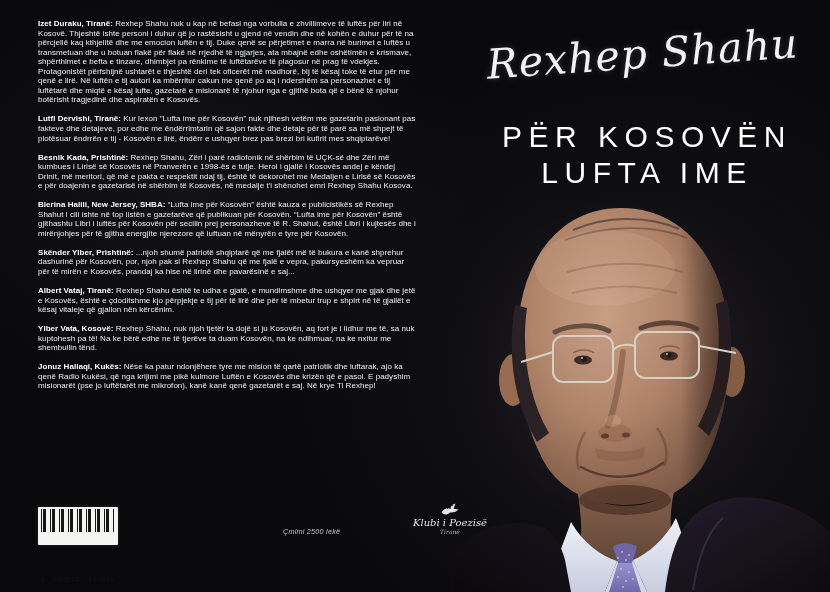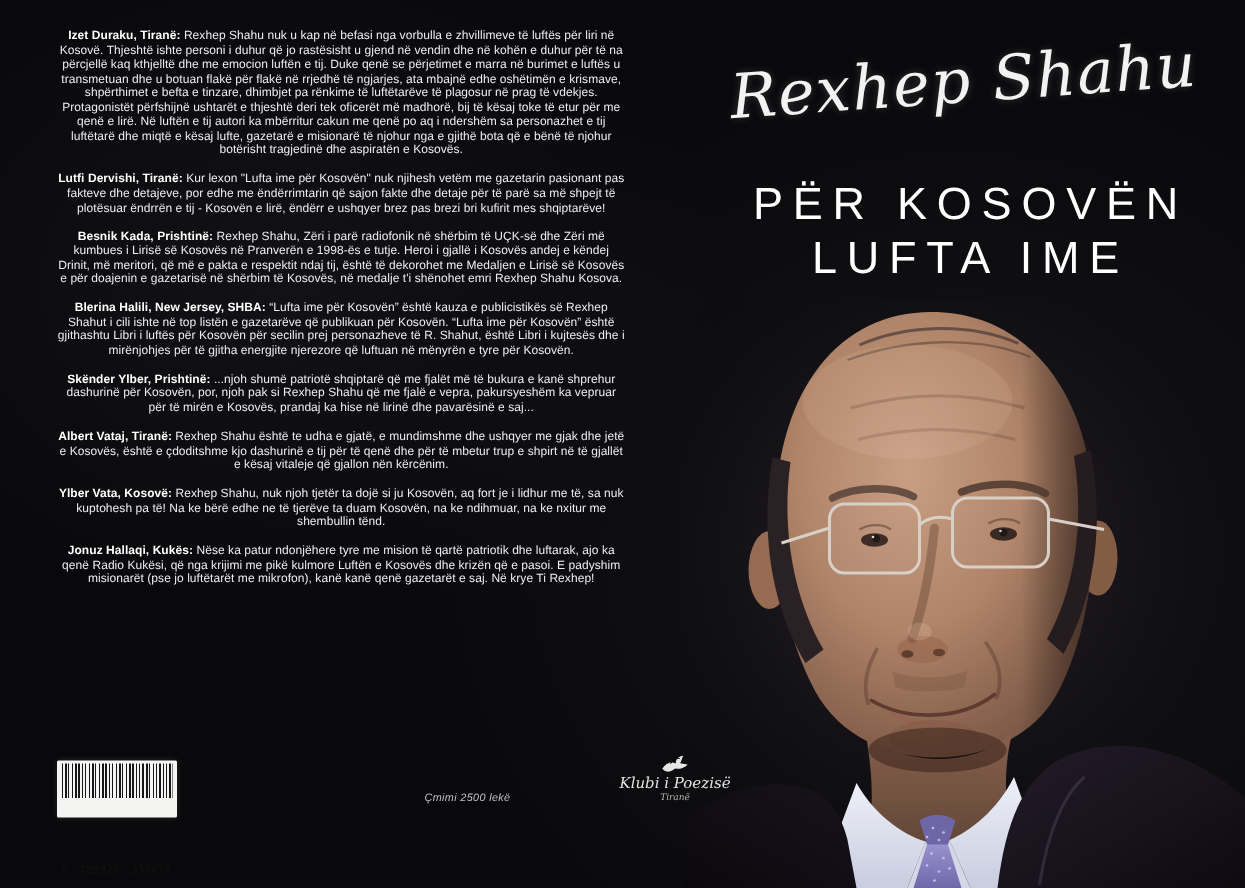--- a/index.html
+++ b/index.html
@@ -9,21 +9,21 @@
       radial-gradient(ellipse 420px 320px at 23% 32%, rgba(40,40,48,0.30), rgba(0,0,0,0) 70%),
       radial-gradient(ellipse 520px 480px at 77% 62%, rgba(34,30,38,0.45), rgba(0,0,0,0) 72%),
       #09090b;
     font-family:"Liberation Sans",sans-serif;
   }
   
   .back-cover{position:absolute;left:0;top:0;width:455px;height:592px;}
   .testimonials{
     position:absolute;left:38px;top:19px;width:379px;
     color:#eceef0;font-size:8px;line-height:9.55px;letter-spacing:0.04px;
-    text-align:center;
+    text-align:left;
   }
   .testimonials p{margin:0 0 9.5px 0;}
   .testimonials b{font-weight:bold;color:#ffffff;}
   .barcode{
     position:absolute;left:38px;top:507px;width:80px;height:38px;box-sizing:border-box;
     background:#f4f4f2;border-radius:1px;padding:2px 3px 0 3px;
     box-shadow:0 0 4px rgba(255,255,255,0.12);
   }
   .barcode-bars{
     height:23px;
@@ -77,21 +77,21 @@
 
 <div class="cover">
 
   <section class="back-cover">
     <div class="testimonials">
       <p><b>Izet Duraku, Tiranë:</b> <span>Rexhep Shahu nuk u kap në befasi nga vorbulla e zhvillimeve të luftës për liri në Kosovë. Thjeshtë ishte personi i duhur që jo rastësisht u gjend në vendin dhe në kohën e duhur për të na përcjellë kaq kthjelltë dhe me emocion luftën e tij. Duke qenë se përjetimet e marra në burimet e luftës u transmetuan dhe u botuan flakë për flakë në rrjedhë të ngjarjes, ata mbajnë edhe oshëtimën e krismave, shpërthimet e befta e tinzare, dhimbjet pa rënkime të luftëtarëve të plagosur në prag të vdekjes. Protagonistët përfshijnë ushtarët e thjeshtë deri tek oficerët më madhorë, bij të kësaj toke të etur për me qenë e lirë. Në luftën e tij autori ka mbërritur cakun me qenë po aq i ndershëm sa personazhet e tij luftëtarë dhe miqtë e kësaj lufte, gazetarë e misionarë të njohur nga e gjithë bota që e bënë të njohur botërisht tragjedinë dhe aspiratën e Kosovës.</span></p>
       <p><b>Lutfi Dervishi, Tiranë:</b> <span>Kur lexon "Lufta ime për Kosovën" nuk njihesh vetëm me gazetarin pasionant pas fakteve dhe detajeve, por edhe me ëndërrimtarin që sajon fakte dhe detaje për të parë sa më shpejt të plotësuar ëndrrën e tij - Kosovën e lirë, ëndërr e ushqyer brez pas brezi bri kufirit mes shqiptarëve!</span></p>
       <p><b>Besnik Kada, Prishtinë:</b> <span>Rexhep Shahu, Zëri i parë radiofonik në shërbim të UÇK-së dhe Zëri më kumbues i Lirisë së Kosovës në Pranverën e 1998-ës e tutje. Heroi i gjallë i Kosovës andej e këndej Drinit, më meritori, që më e pakta e respektit ndaj tij, është të dekorohet me Medaljen e Lirisë së Kosovës e për doajenin e gazetarisë në shërbim të Kosovës, në medalje t'i shënohet emri Rexhep Shahu Kosova.</span></p>
       <p><b>Blerina Halili, New Jersey, SHBA:</b> <span>“Lufta ime për Kosovën” është kauza e publicistikës së Rexhep Shahut i cili ishte në top listën e gazetarëve që publikuan për Kosovën. “Lufta ime për Kosovën” është gjithashtu Libri i luftës për Kosovën për secilin prej personazheve të R. Shahut, është Libri i kujtesës dhe i mirënjohjes për të gjitha energjite njerezore që luftuan në mënyrën e tyre për Kosovën.</span></p>
       <p><b>Skënder Ylber, Prishtinë:</b> <span>...njoh shumë patriotë shqiptarë që me fjalët më të bukura e kanë shprehur dashurinë për Kosovën, por, njoh pak si Rexhep Shahu që me fjalë e vepra, pakursyeshëm ka vepruar për të mirën e Kosovës, prandaj ka hise në lirinë dhe pavarësinë e saj...</span></p>
-      <p><b>Albert Vataj, Tiranë:</b> <span>Rexhep Shahu është te udha e gjatë, e mundimshme dhe ushqyer me gjak dhe jetë e Kosovës, është e çdoditshme kjo dashurinë e tij për të qenë dhe për të mbetur trup e shpirt në të gjallët e kësaj vitaleje që gjallon nën kërcënim.</span></p>
+      <p><b>Albert Vataj, Tiranë:</b> <span>Rexhep Shahu është te udha e gjatë, e mundimshme dhe ushqyer me gjak dhe jetë e Kosovës, është e çdoditshme kjo përpjekje e tij për të lirë dhe për të mbetur trup e shpirt në të gjallët e kësaj vitaleje që gjallon nën kërcënim.</span></p>
       <p><b>Ylber Vata, Kosovë:</b> <span>Rexhep Shahu, nuk njoh tjetër ta dojë si ju Kosovën, aq fort je i lidhur me të, sa nuk kuptohesh pa të! Na ke bërë edhe ne të tjerëve ta duam Kosovën, na ke ndihmuar, na ke nxitur me shembullin tënd.</span></p>
       <p><b>Jonuz Hallaqi, Kukës:</b> <span>Nëse ka patur ndonjëhere tyre me mision të qartë patriotik dhe luftarak, ajo ka qenë Radio Kukësi, që nga krijimi me pikë kulmore Luftën e Kosovës dhe krizën që e pasoi. E padyshim misionarët (pse jo luftëtarët me mikrofon), kanë kanë qenë gazetarët e saj. Në krye Ti Rexhep!</span></p>
     </div>
 
     <div class="barcode">
       <div class="barcode-bars"></div>
       <div class="barcode-digits">9 789928 337078</div>
     </div>
 
     <div class="price">Çmimi 2500 lekë</div>

